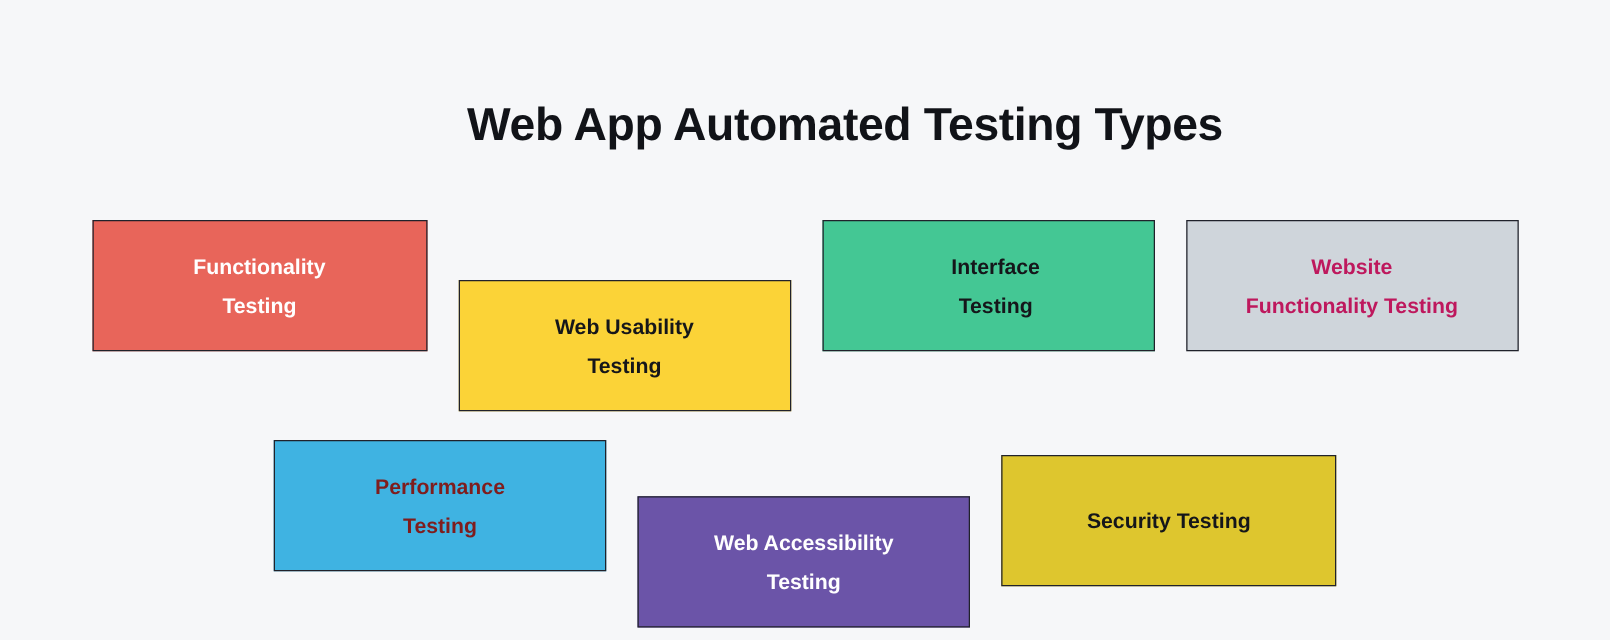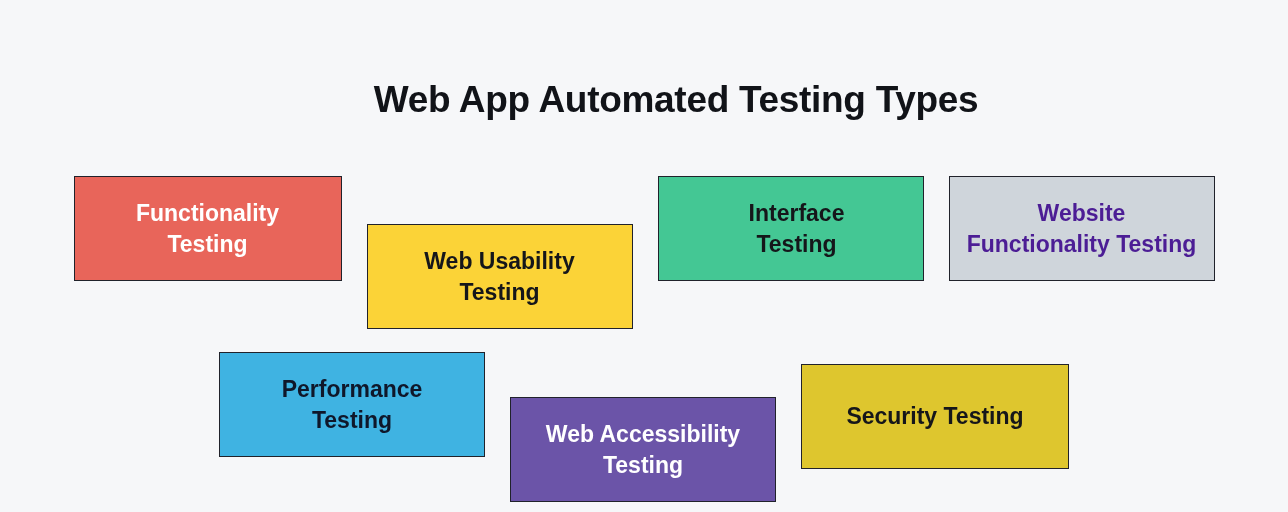--- a/index.html
+++ b/index.html
@@ -59,21 +59,21 @@
   }
 
   .card {
     box-sizing: border-box;
     border: 1px solid #20222b;
     display: flex;
     align-items: center;
     justify-content: center;
     text-align: center;
     padding: 6px 10px;
-    font-size: 23px;
+    font-size: 17px;
     font-weight: 700;
     line-height: 31px;
   }
 
   .row-1 .card {
     height: 105px;
   }
 
   .row-2 .card {
     height: 105px;
@@ -109,32 +109,32 @@
         </span>
       </div>
 
       <div class="card" style="background: rgb(68, 199, 148); color: rgb(21, 22, 26); width: 266px; padding-left: 22px;">
         <span class="card-label">
           <span>Interface</span><br>
           <span>Testing</span>
         </span>
       </div>
 
-      <div class="card" style="background: rgb(207, 213, 219); color: #4c1d95; width: 266px;">
+      <div class="card" style="background: rgb(207, 213, 219); color: #be185d; width: 266px;">
         <span class="card-label">
           <span>Website</span><br>
           <span>Functionality Testing</span>
         </span>
       </div>
 
     </div>
 
     <div class="row row-2">
 
-      <div class="card" style="background: rgb(63, 179, 226); color: #0f172a; width: 266px;">
+      <div class="card" style="background: rgb(63, 179, 226); color: #7f1d1d; width: 266px;">
         <span class="card-label">
           <span>Performance</span><br>
           <span>Testing</span>
         </span>
       </div>
 
       <div class="card" style="background: rgb(107, 84, 168); color: rgb(255, 255, 255); width: 266px; margin-top: 45px;">
         <span class="card-label">
           <span>Web Accessibility</span><br>
           <span>Testing</span>

